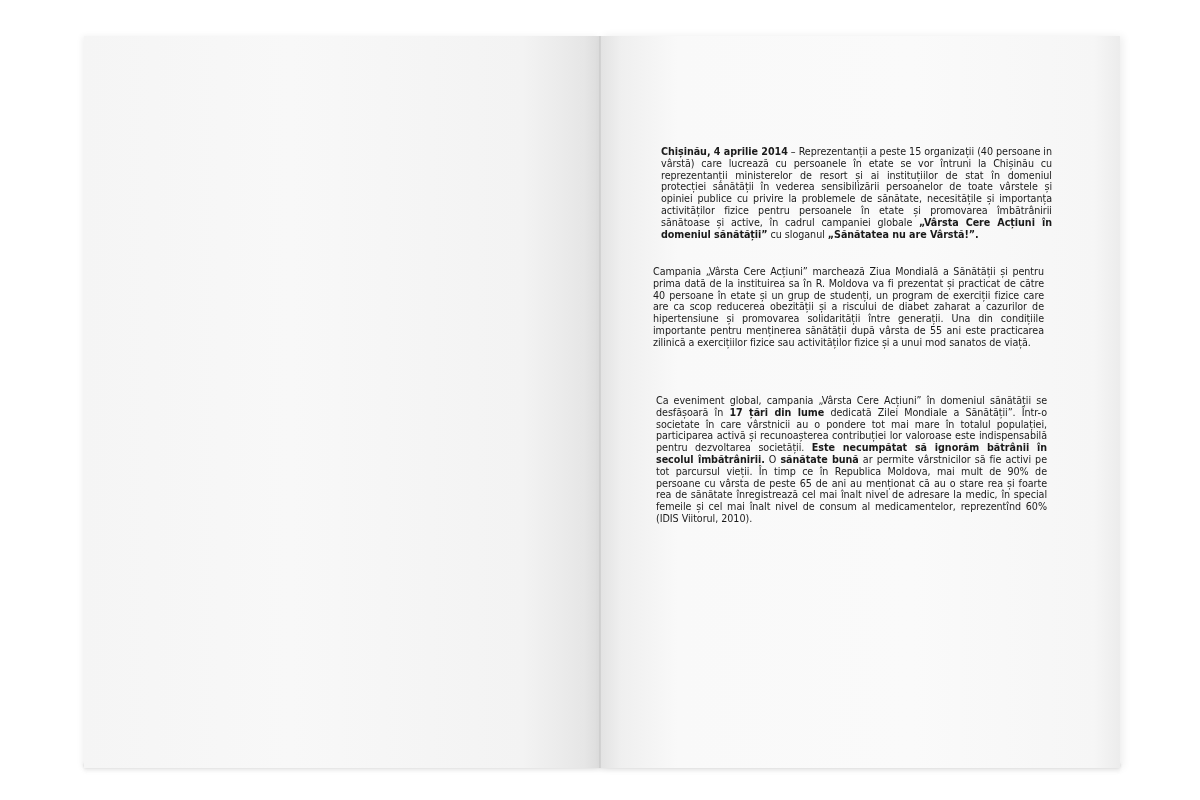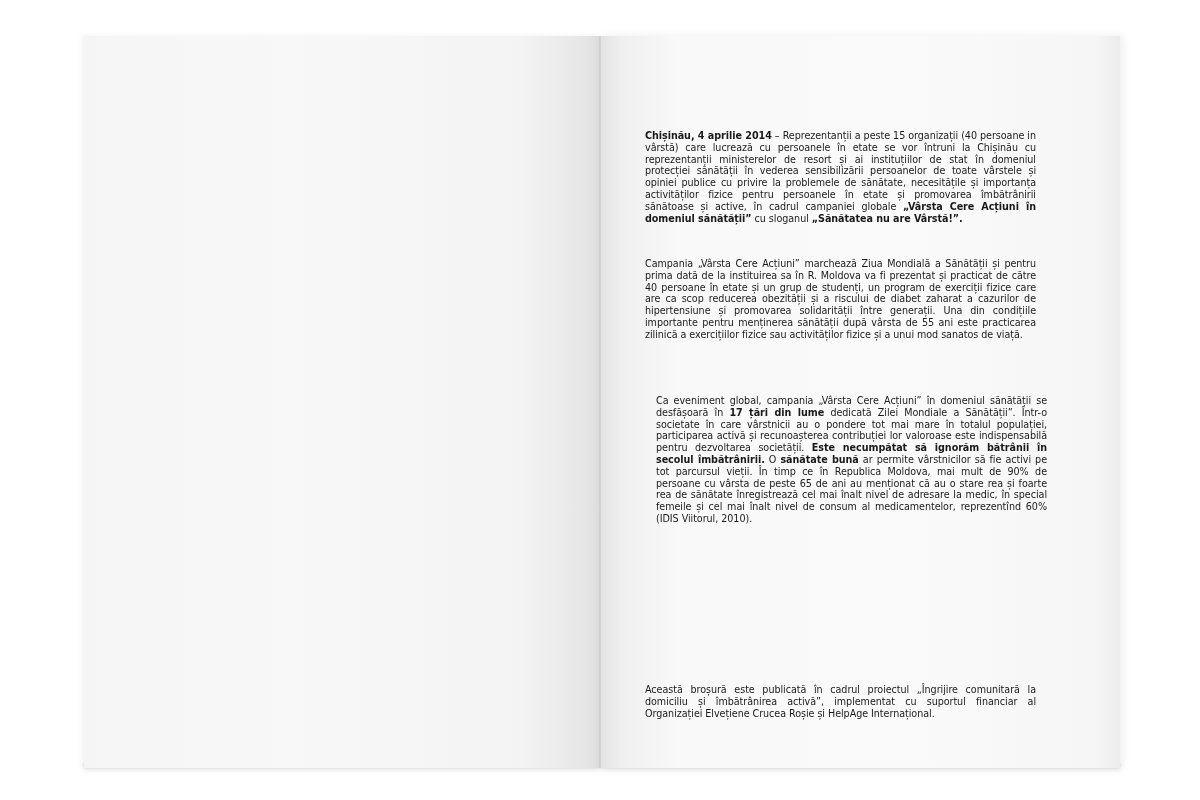--- a/index.html
+++ b/index.html
@@ -74,28 +74,25 @@
   </style>
 </head>
 <body>
 
 <div class="book">
   <div class="book-shadow"></div>
   <div class="page page-left"></div>
   <div class="page page-right"></div>
   <div class="spine"></div>
 
-  <p class="content p1" style="margin:0">
+  <p class="content p1" style="margin:16px">
     <b>Chișinău, 4 aprilie 2014</b><span> – Reprezentanții a peste 15 organizații (40 persoane in vârstă) care lucrează cu persoanele în etate se vor întruni la Chișinău cu reprezentanții ministerelor de resort și ai instituțiilor de stat în domeniul protecției sănătății în vederea sensibilizării persoanelor de toate vârstele și opiniei publice cu privire la problemele de sănătate, necesitățile și importanța activităților fizice pentru persoanele în etate și promovarea îmbătrânirii sănătoase și active, în cadrul campaniei globale </span><b>„Vârsta Cere Acțiuni în domeniul sănătății”</b><span> cu sloganul </span><b>„Sănătatea nu are Vârstă!”.</b>
   </p>
 
-  <p class="content p2" style="margin:0">
+  <p class="content p2" style="margin:8px">
     <span>Campania „Vârsta Cere Acțiuni” marchează Ziua Mondială a Sănătății și pentru prima dată de la instituirea sa în R. Moldova va fi prezentat și practicat de către 40 persoane în etate și un grup de studenți, un program de exerciții fizice care are ca scop reducerea obezității și a riscului de diabet zaharat a cazurilor de hipertensiune și promovarea solidarității între generații. Una din condițiile importante pentru menținerea sănătății după vârsta de 55 ani este practicarea zilinică a exercițiilor fizice sau activităților fizice și a unui mod sanatos de viață.</span>
   </p>
 
   <p class="content p3" style="margin:11px">
     <span>Ca eveniment global, campania „Vârsta Cere Acțiuni” în domeniul sănătății se desfășoară în </span><b>17 țări din lume</b><span> dedicată Zilei Mondiale a Sănătății”. Într-o societate în care vârstnicii au o pondere tot mai mare în totalul populației, participarea activă și recunoașterea contribuției lor valoroase este indispensabilă pentru dezvoltarea societății. </span><b>Este necumpătat să ignorăm bătrânii în secolul îmbătrânirii.</b><span> O </span><b>sănătate bună</b><span> ar permite vârstnicilor să fie activi pe tot parcursul vieții. În timp ce în Republica Moldova, mai mult de 90% de persoane cu vârsta de peste 65 de ani au menționat că au o stare rea și foarte rea de sănătate înregistrează cel mai înalt nivel de adresare la medic, în special femeile și cel mai înalt nivel de consum al medicamentelor, reprezentînd 60% (IDIS Viitorul, 2010).</span>
   </p>
 
-  <p class="content p4" style="margin:0">
-    <span>Această broșură este publicată în cadrul proiectul „Îngrijire comunitară la domiciliu și îmbătrânirea activă”, implementat cu suportul financiar al Organizației Elvețiene Crucea Roșie și HelpAge Internațional.</span>
-  </p>
 </div>
 
 </body></html>

